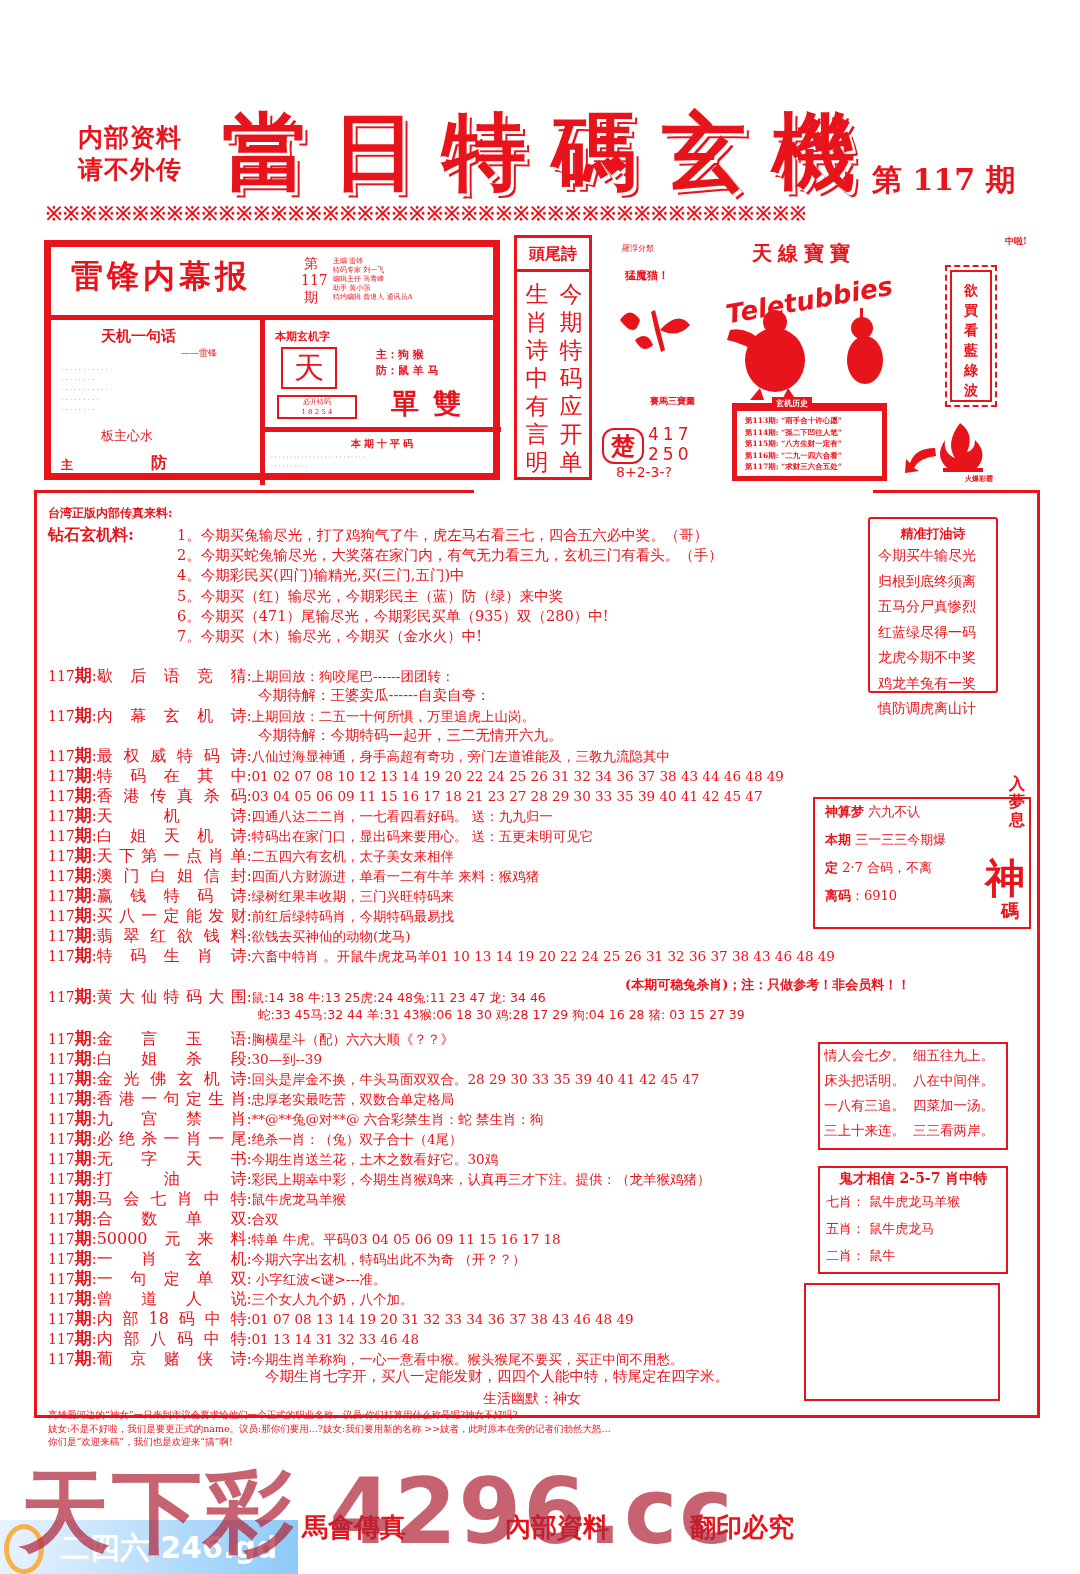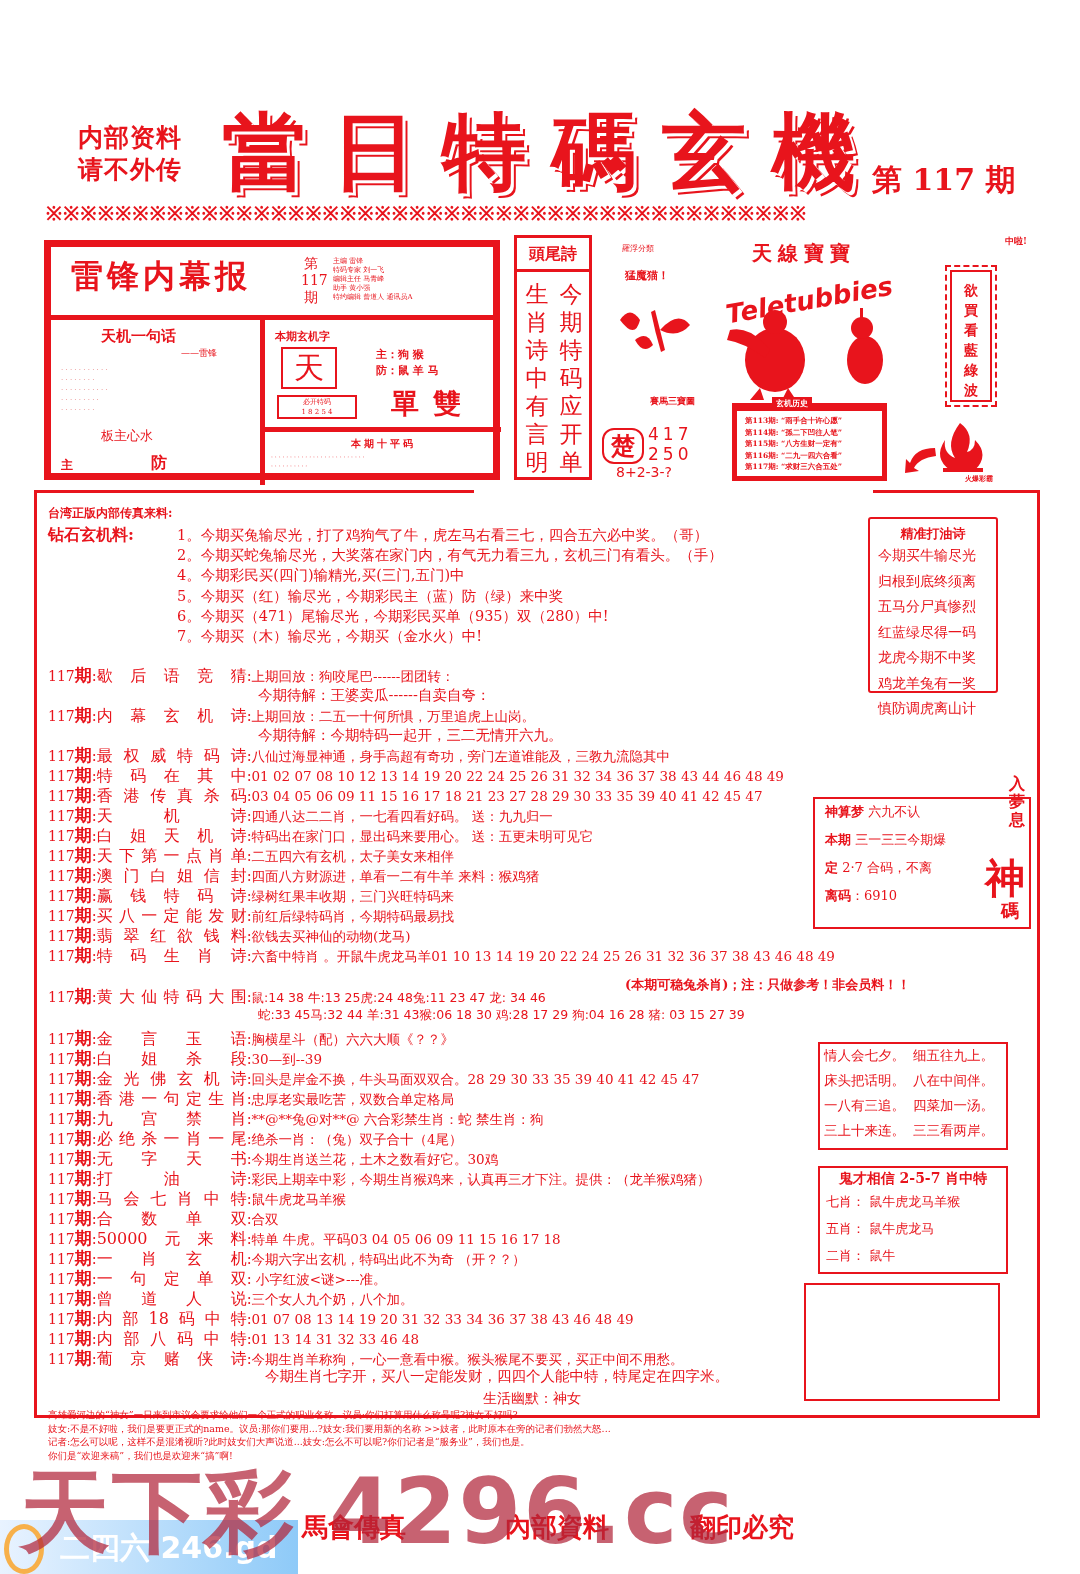--- a/index.html
+++ b/index.html
@@ -297,21 +297,20 @@
   <div class="box-ghost-line">五肖：  鼠牛虎龙马</div>
   <div class="box-ghost-line">二肖：  鼠牛</div>
 </div>
 
 <div class="abs box-empty"></div>
 
 <div class="abs humor-title">生活幽默：神女</div>
 <div class="abs humor">
   <div>高雄爱河边的“神女”一日来到市议会要求给他们一个正式的职业名称。议员:你们打算用什么称号呢?神女不好吗?</div>
   <div>妓女:不是不好啦，我们是要更正式的name。议员:那你们要用...?妓女:我们要用新的名称      &gt;&gt;妓者，此时原本在旁的记者们勃然大怒...</div>
-  <div>记者:怎么可以呢，这样不是混淆视听?此时妓女们大声说道...妓女:怎么不可以呢?你们记者是“服务业”，我们也是。</div>
   <div>你们是“欢迎来稿”，我们也是欢迎来“搞”啊!</div>
 </div>
 
 <div class="abs logo-bar"></div>
 <div class="abs logo-ring"></div>
 <div class="abs logo-text">二四六 246.gd</div>
 <div class="abs footer">
   <span style="position:absolute;left:302px">馬會傳真</span>
   <span style="position:absolute;left:505px">內部資料</span>
   <span style="position:absolute;left:690px">翻印必究</span>

